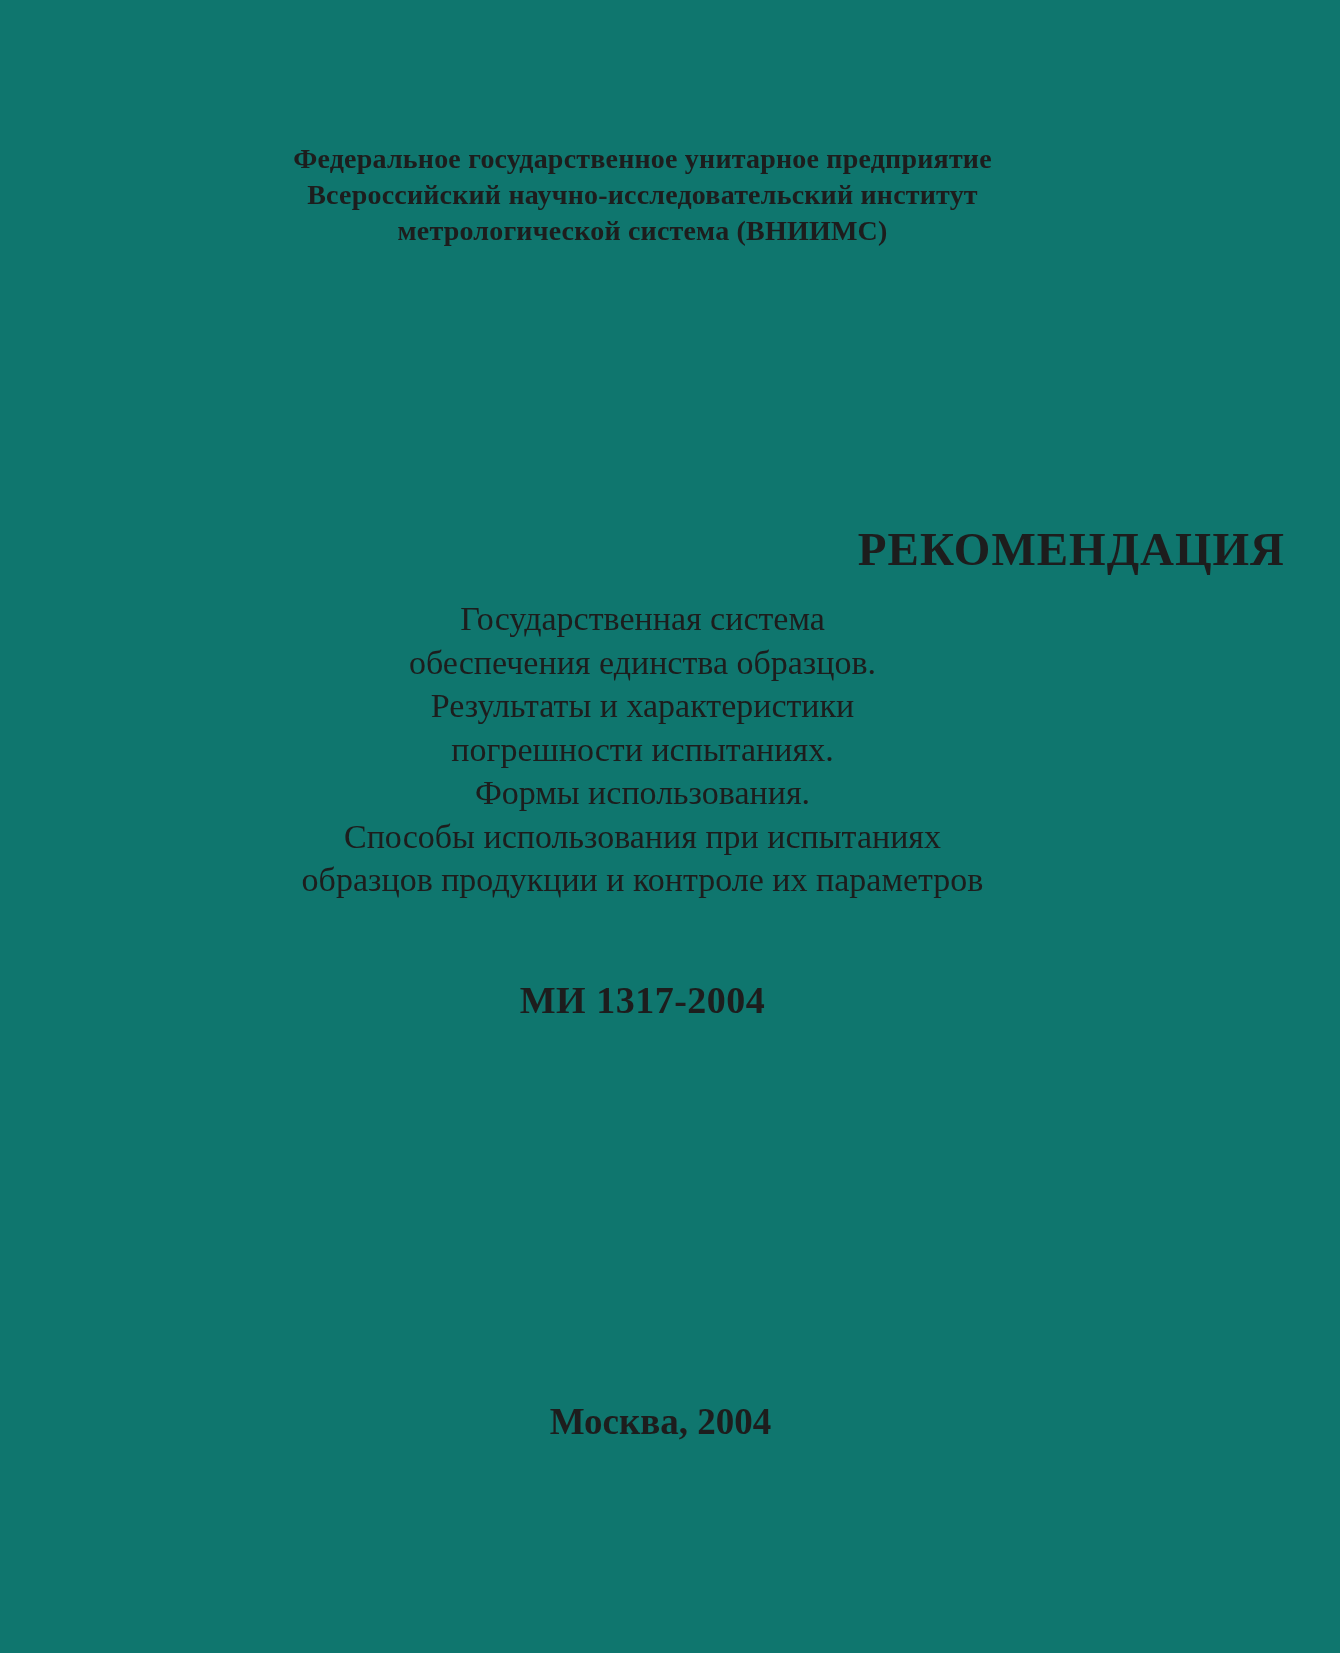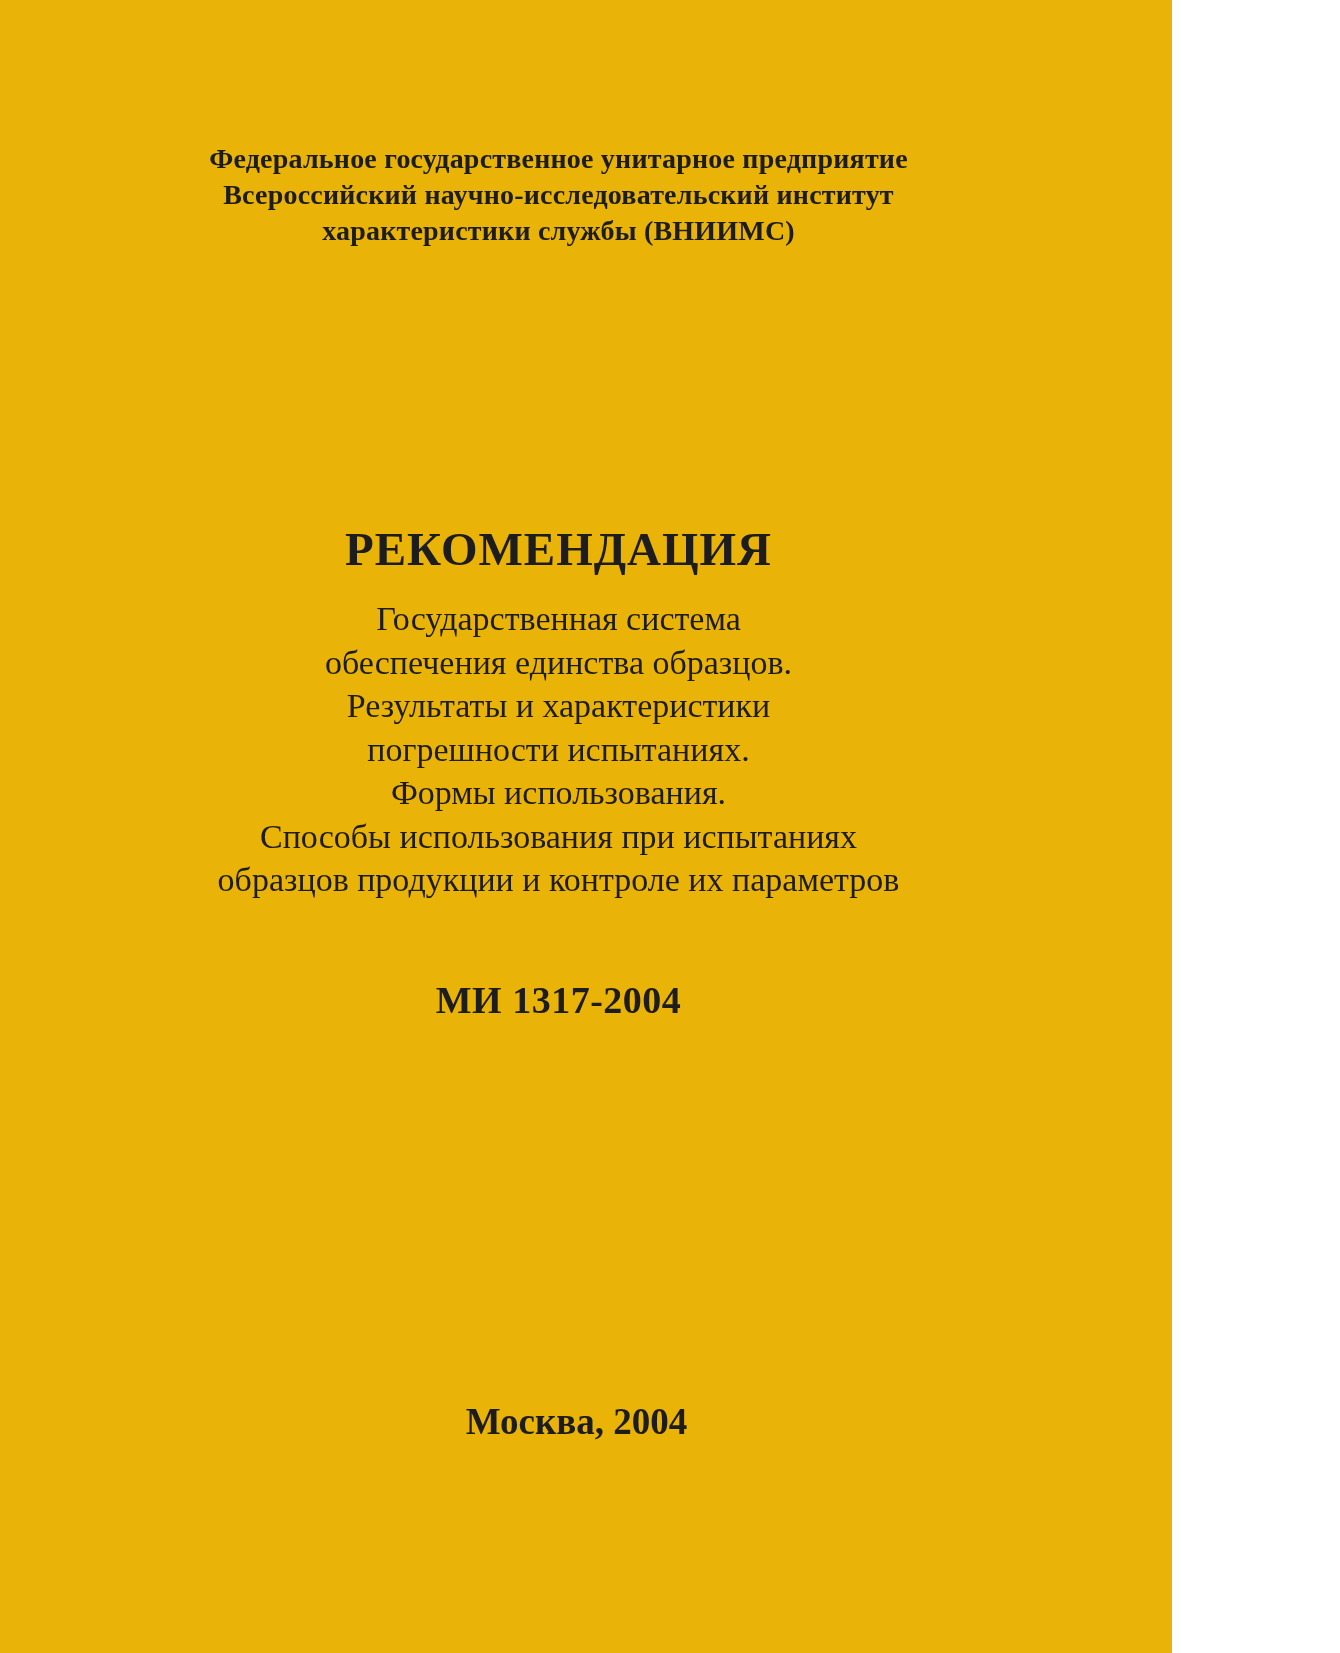--- a/index.html
+++ b/index.html
@@ -2,23 +2,23 @@
 <html><head>
 <meta charset="utf-8">
 <style>
   html, body {
     margin: 0;
     padding: 0;
     background: #ffffff;
   }
   .page {
     position: relative;
-    width: 1172px;
+    width: 1340px;
     height: 1653px;
-    background: #eab308;
+    background: #0f766e;
     font-family: "Liberation Serif", "DejaVu Serif", serif;
     color: #1d1d1d;
     overflow: hidden;
     box-sizing: border-box;
     padding-right: 55px; 
   }
   .centered {
     text-align: center;
   }
   .org-block {
@@ -32,20 +32,21 @@
     letter-spacing: 0.2px;
   }
   .doc-type {
     position: absolute;
     top: 522px;
     left: 0;
     right: 55px;
     font-size: 47px;
     font-weight: bold;
     letter-spacing: 1px;
+    text-align: right;
   }
   .title-block {
     position: absolute;
     top: 597px;
     left: 0;
     right: 55px;
     font-size: 34px;
     font-weight: normal;
     line-height: 43.5px;
   }
@@ -69,21 +70,21 @@
   }
 </style>
 </head>
 <body>
 
 <div class="page">
 
   <div class="org-block centered">
     <div>Федеральное государственное унитарное предприятие</div>
     <div>Всероссийский научно-исследовательский институт</div>
-    <div>характеристики службы (ВНИИМС)</div>
+    <div>метрологической система (ВНИИМС)</div>
   </div>
 
   <div class="doc-type centered">РЕКОМЕНДАЦИЯ</div>
 
   <div class="title-block centered">
     <div>Государственная система</div>
     <div>обеспечения единства образцов.</div>
     <div>Результаты и характеристики</div>
     <div>погрешности испытаниях.</div>
     <div>Формы использования.</div>

